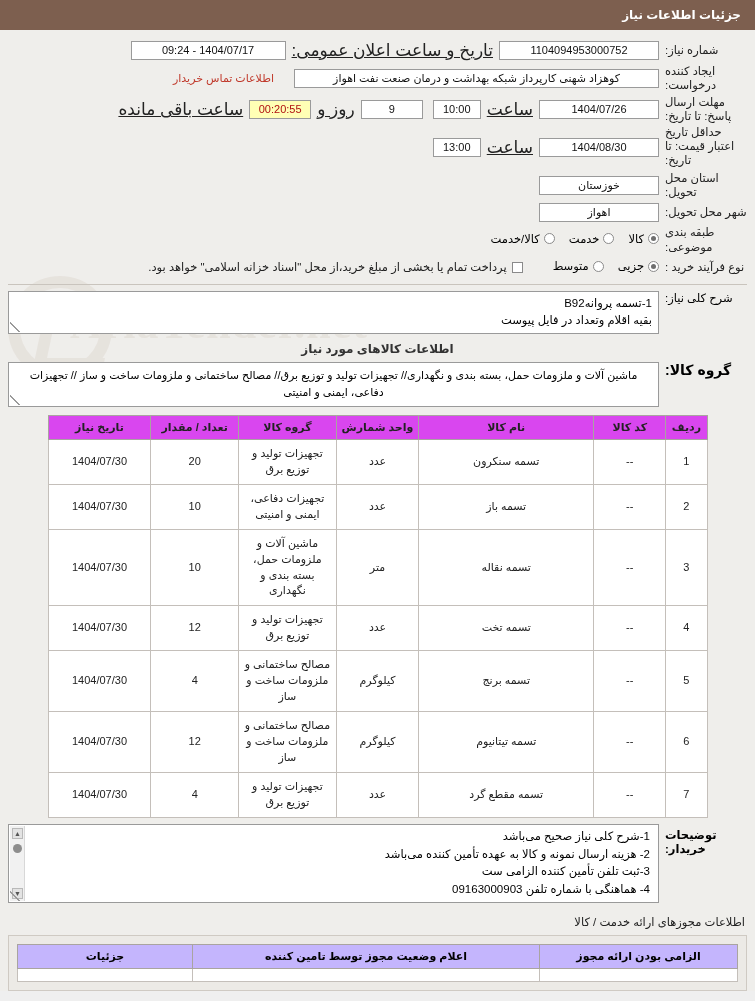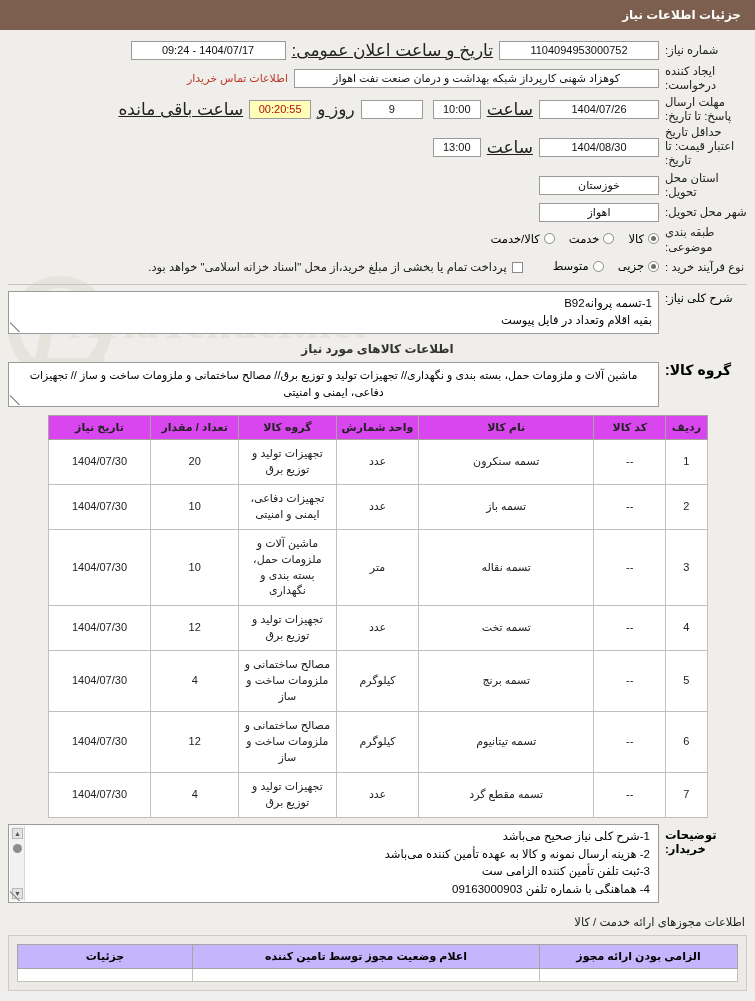--- a/index.html
+++ b/index.html
@@ -111,21 +111,21 @@
   .sublbl {
     font-size: 17px;
     color: #222;
     padding: 0 6px;
     white-space: nowrap;
     text-decoration: underline;
   }
   .red-link {
     color: #c0392b;
     font-size: 11px;
-    padding-right: 6px;
+    padding-right: 20px;
     white-space: nowrap;
     text-decoration: none;
   }
   .countdown {
     border: 1px solid #9a9a9a;
     background: #ffffb5;
     color: #b01010;
     width: 62px;
     height: 19px;
     line-height: 17px;

